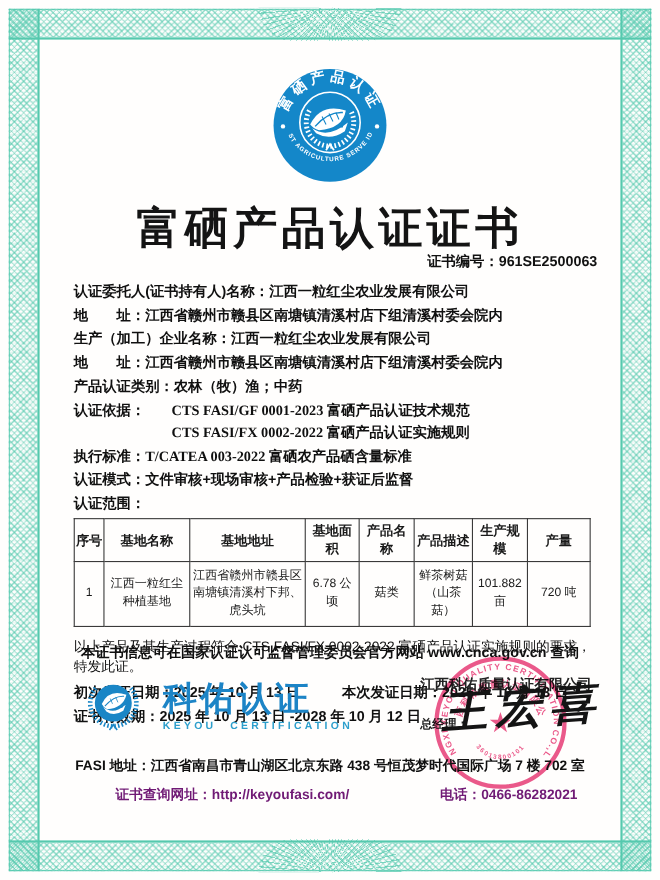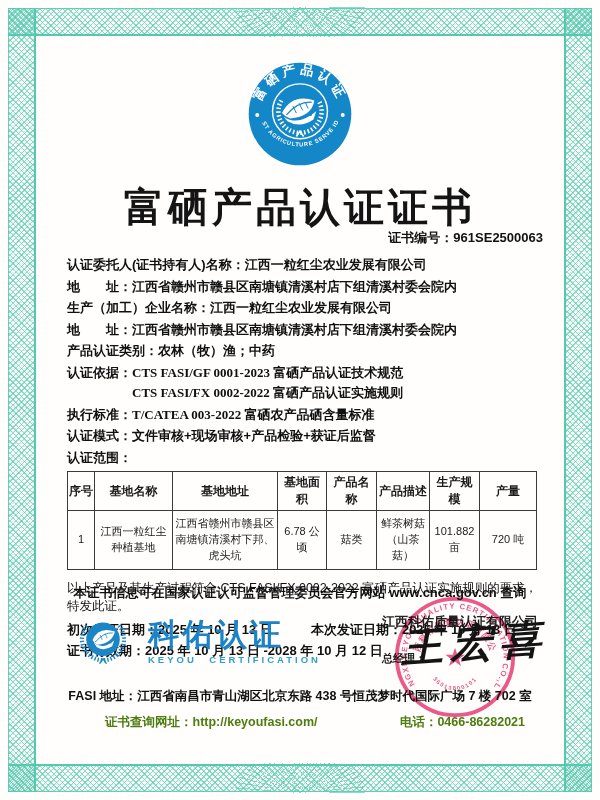--- a/index.html
+++ b/index.html
@@ -23,21 +23,21 @@
 
   
   .badge{position:absolute;left:50%;top:60px;transform:translateX(-50%);}
   .title{position:absolute;left:0;right:0;top:180px;text-align:center;font-size:40px;font-weight:900;
     letter-spacing:4px;color:#141414;font-family:"Liberation Sans","DejaVu Sans",sans-serif;}
   .certno{position:absolute;right:57px;top:229px;font-size:13px;font-weight:800;color:#111;}
 
   
   .body{position:absolute;left:67px;top:254px;width:478px;color:#101010;font-size:13px;font-weight:700;}
   .line{line-height:21.5px;white-space:nowrap;}
-  .basis{display:flex;line-height:20px;margin:1px 0;}
+  .basis{display:flex;line-height:20px;margin:1px 0;gap:24px;}
   .basis .lbl{flex:0 0 auto;}
   .mono-en{font-family:"Liberation Serif","DejaVu Serif",serif;}
 
   
   table.scope{border-collapse:collapse;table-layout:fixed;width:469px;margin-top:3px;}
   table.scope th,table.scope td{border:1px solid #3a3a3a;text-align:center;vertical-align:middle;
     padding:2px 1px;color:#1a1a1a;word-break:break-all;}
   table.scope th{font-size:12px;font-weight:700;height:22px;}
   table.scope td{font-size:11px;font-weight:400;height:54px;line-height:1.45;}
 
@@ -53,21 +53,21 @@
   .keyou-cn{font-size:31px;font-weight:900;color:#1c84c6;letter-spacing:3px;line-height:32px;}
   .keyou-en{font-size:9.5px;font-weight:700;color:#2d9fcc;letter-spacing:3px;margin-top:3px;}
   .issuer-company{position:absolute;left:382px;top:613px;font-size:13px;font-weight:700;color:#222;}
   .issuer-role{position:absolute;left:382px;top:651px;font-size:11px;font-weight:700;color:#222;}
   .stamp{position:absolute;left:392px;top:594px;opacity:.9;mix-blend-mode:multiply;}
   .signature{position:absolute;left:404px;top:616px;font-family:"DejaVu Serif","Liberation Serif",serif;
     font-style:italic;font-weight:900;font-size:40px;letter-spacing:7px;color:#141414;
     transform:rotate(-4deg) scaleX(1.05);z-index:5;}
   .fasi-line{position:absolute;left:0;right:0;top:688px;text-align:center;font-size:12.5px;font-weight:700;color:#101010;}
   .query-line{position:absolute;left:105px;top:714px;width:420px;display:flex;justify-content:space-between;
-    font-size:12.5px;font-weight:700;color:#4d7c0f;}
+    font-size:12.5px;font-weight:700;color:#701a75;}
 
   svg text{font-family:"Liberation Sans","DejaVu Sans",sans-serif;}
 </style>
 </head>
 <body>
 
 <div class="cert">
 
   <div class="gstrip gs-top"></div>
   <div class="gstrip gs-bottom"></div>

